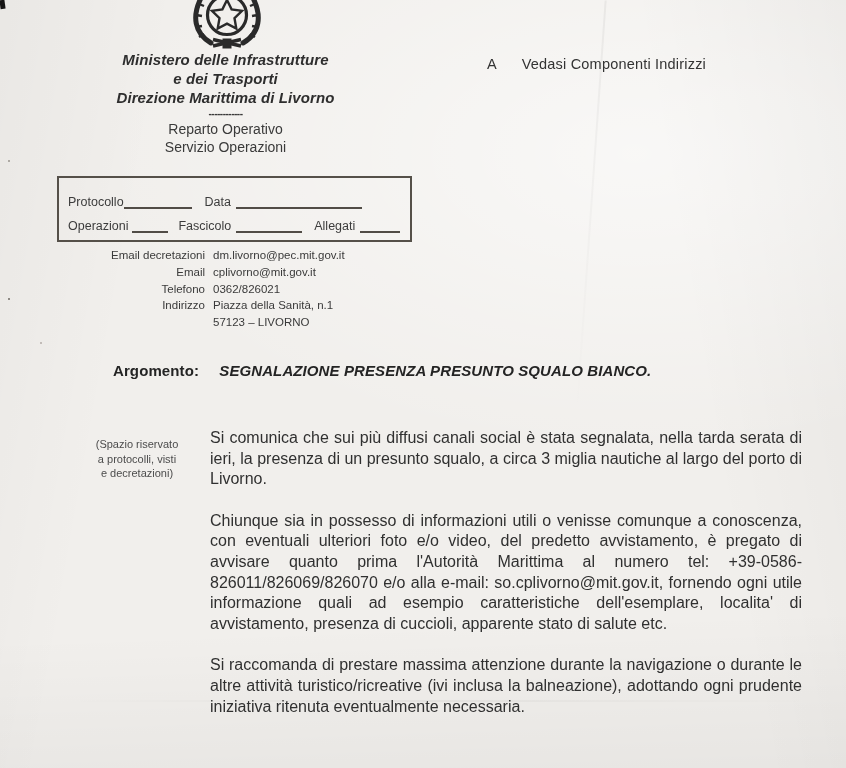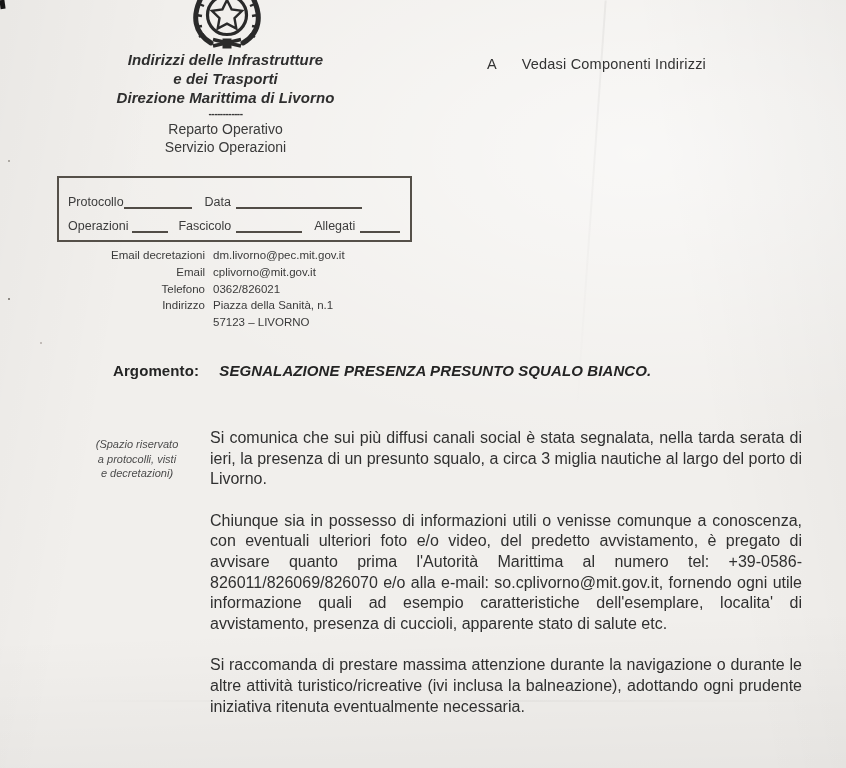--- a/index.html
+++ b/index.html
@@ -44,21 +44,21 @@
   .contact-row{display:flex;}
   .c-label{width:97px;text-align:right;flex:none;}
   .c-value{margin-left:8px;text-align:left;white-space:nowrap;}
 
   
   .subject{position:absolute;left:113px;top:362px;font-size:15px;letter-spacing:.1px;color:#242424;white-space:nowrap;}
   .subject .s-label{font-weight:bold;}
   .subject .s-text{font-weight:bold;font-style:italic;margin-left:16px;}
 
   
-  .margin-note{position:absolute;left:78px;top:437px;width:118px;font-size:11px;line-height:14.5px;font-style:italic;color:#4c4c4c;text-align:center;}
+  .margin-note{position:absolute;left:78px;top:437px;width:118px;font-size:11px;line-height:14.5px;color:#4c4c4c;text-align:center;}
 
   
   .letter-body{position:absolute;left:210px;top:428px;width:592px;font-size:16px;line-height:20.6px;color:#303030;text-align:justify;}
   .letter-body p{margin:0 0 21px 0;}
 
   svg .ink{stroke:#2a2a2a;}
 </style>
 </head>
 <body>
 
@@ -75,21 +75,21 @@
       <path class="ink" d="M13,-2 C4,16 6,33 23,43" stroke-width="5" stroke-linecap="round"></path>
       <path class="ink" d="M65,-2 C74,16 72,33 55,43" stroke-width="5" stroke-linecap="round"></path>
       <path class="ink" d="M16,6 l-5,-2 M14,16 l-6,-1 M14,26 l-6,1 M16,34 l-5,3 M62,6 l5,-2 M64,16 l6,-1 M64,26 l6,1 M62,34 l5,3" stroke-width="2.4"></path>
       <polygon points="39,0 43.6,9.4 54,10.9 46.5,18.2 48.3,28.5 39,23.6 29.7,28.5 31.5,18.2 24,10.9 34.4,9.4" fill="#f1efec" stroke="#2a2a2a" stroke-width="2.4"></polygon>
       <path class="ink" d="M25,46 L53,39.5 M25,39.5 L53,46" stroke-width="3.6"></path>
       <rect x="34.5" y="38.5" width="9" height="10" fill="#2a2a2a"></rect>
     </svg>
   </div>
 
   <div class="lh">
-    <div class="bold-it">Indirizzi delle Infrastrutture</div>
+    <div class="bold-it">Ministero delle Infrastrutture</div>
     <div class="bold-it">e dei Trasporti</div>
     <div class="bold-it">Direzione Marittima di Livorno</div>
     <div class="sep">------------</div>
     <div class="plain">Reparto Operativo</div>
     <div class="plain">Servizio Operazioni</div>
   </div>
 
   <div class="recipient">
     <span class="to">A</span>
     <span class="who">Vedasi Componenti Indirizzi</span>

